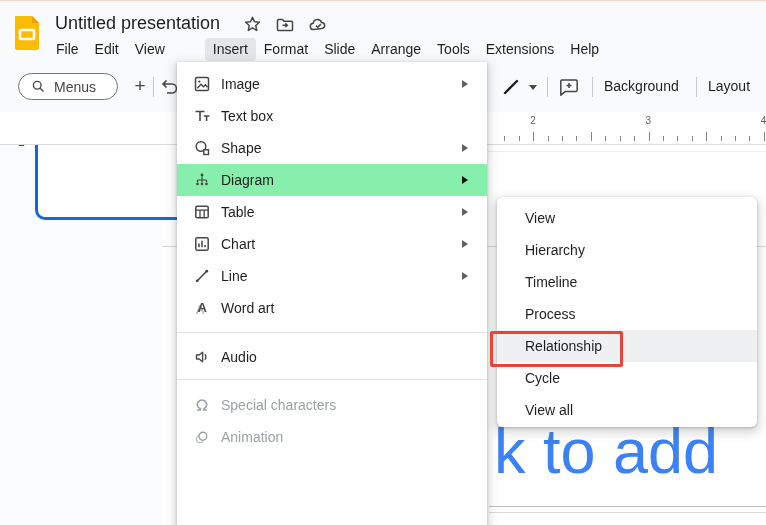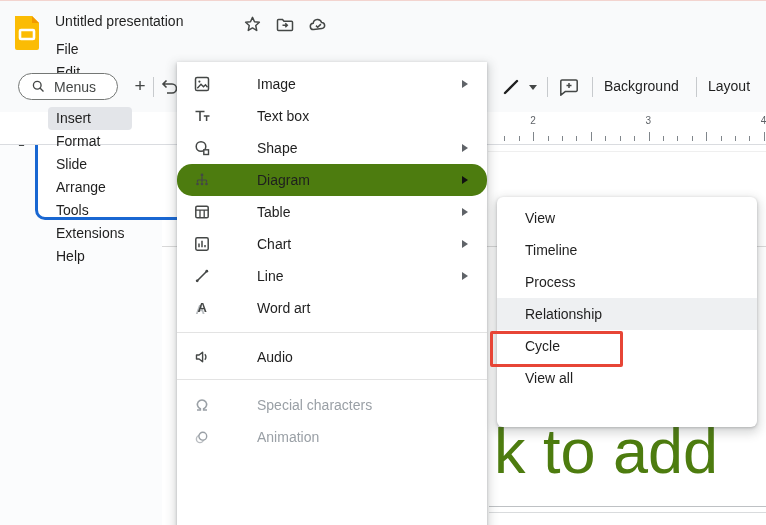--- a/index.html
+++ b/index.html
@@ -3,25 +3,25 @@
 <meta charset="utf-8">
 <style>
   html,body{margin:0;padding:0;background:#fff;}
   .screen{position:relative;width:766px;height:525px;overflow:hidden;
           font-family:"Liberation Sans",sans-serif;background:#ffffff;}
 
   
   .topbar{position:absolute;left:0;top:0;width:766px;height:112px;background:#f9fafb;z-index:6;}
   .top-border{position:absolute;left:0;top:0;width:766px;height:1px;background:#f3d4cf;z-index:40;}
   .logo{position:absolute;left:13px;top:14px;width:28px;height:36px;}
-  .doc-title{position:absolute;left:55px;top:13px;font-size:14px;color:#1f1f1f;}
+  .doc-title{position:absolute;left:55px;top:13px;font-size:18px;color:#1f1f1f;}
   .title-icons{position:absolute;left:243px;top:15px;display:flex;gap:13px;align-items:center;}
-  .menubar{position:absolute;left:48px;top:38px;display:flex;flex-direction:column;}
+  .menubar{position:absolute;left:48px;top:38px;display:flex;}
   .menubar .mbi{font-size:14px;color:#1f1f1f;padding:2px 8px;line-height:19px;border-radius:4px;cursor:default;}
-  .menubar .mbi.active{background:#e3e5e9;}
+  .menubar .mbi.active{background:#e3e5e9;margin-left:32px;}
 
   
   .toolbar{position:absolute;left:0;top:65px;width:690px;height:46px;z-index:6;}
   .menus-pill{position:absolute;left:18px;top:8px;width:100px;height:27px;border:1px solid #747775;
               border-radius:15px;background:#fff;display:flex;align-items:center;gap:8px;padding-left:12px;box-sizing:border-box;}
   .menus-pill .pill-label{font-size:14px;color:#444746;}
   .tool-plus{position:absolute;left:127px;top:7px;width:26px;height:28px;font-size:19px;color:#444746;
              display:flex;align-items:center;justify-content:center;}
   .tdiv{position:absolute;top:12px;width:1px;height:20px;background:#c7cacd;}
   .undo-sliver{position:absolute;left:160px;top:11px;}
@@ -35,32 +35,32 @@
   .rnum{position:absolute;top:3px;font-size:10px;color:#5f6368;}
   .toolbar-shadow{position:absolute;left:488px;top:151px;width:278px;height:1px;background:#efefef;z-index:2;}
 
   
   .canvas{position:absolute;left:0;top:144px;width:766px;height:381px;background:#fff;z-index:1;}
   .filmstrip{position:absolute;left:0;top:0;width:162px;height:381px;background:#fbfcfd;}
   .slide-num{position:absolute;left:18px;top:-9px;font-size:12px;color:#444746;}
   .thumb{position:absolute;left:35px;top:-12px;width:156px;height:88px;background:#fff;
          border:3px solid #1967d2;border-radius:10px;box-sizing:border-box;}
   .slide-top-line{position:absolute;left:162px;top:102px;width:604px;height:1px;background:#d9d9d9;}
-  .big-text{position:absolute;left:494px;top:276px;font-size:63px;color:#4d7c0f;white-space:nowrap;line-height:1;}
+  .big-text{position:absolute;left:494px;top:276px;font-size:63px;color:#3b82f6;white-space:nowrap;line-height:1;}
   .ph-line1{position:absolute;left:489px;top:362px;width:277px;height:1px;background:#bec1c4;}
   .ph-line2{position:absolute;left:489px;top:368px;width:277px;height:1px;background:#d9dbdd;}
 
   
   .menu{position:absolute;left:177px;top:62px;width:310px;height:470px;background:#fff;z-index:20;
         border-radius:0 0 4px 4px;box-shadow:0 1px 3px rgba(60,64,67,.3),0 4px 10px 3px rgba(60,64,67,.18);
         padding-top:6px;box-sizing:border-box;}
-  .mrow{height:32px;display:flex;align-items:center;padding-left:15px;cursor:default;gap:36px;}
+  .mrow{height:32px;display:flex;align-items:center;padding-left:15px;cursor:default;}
   .mrow .mi{width:20px;height:20px;margin-right:9px;display:flex;align-items:center;justify-content:center;}
   .mrow .ml{font-size:14px;color:#1f1f1f;}
-  .mrow.hl{background:#4d7c0f;border-radius:15px;}
+  .mrow.hl{background:#86efac;}
   .mrow.disabled .ml{color:#9aa0a6;}
   .arr{margin-left:auto;margin-right:19px;width:0;height:0;border-top:4.5px solid transparent;
        border-bottom:4.5px solid transparent;border-left:6px solid #5f6368;}
   .arr.dark{border-left-color:#111;}
   .mdiv{height:1px;background:#e3e3e3;margin:8px 0 8px 0;}
   .mdiv.d2{margin:6px 0 9px 0;}
 
   
   .submenu{position:absolute;left:497px;top:197px;width:260px;height:230px;background:#fff;z-index:21;
            border-radius:6px;box-shadow:0 1px 3px rgba(60,64,67,.3),0 4px 10px 3px rgba(60,64,67,.18);
@@ -287,20 +287,21 @@
             <circle cx="7" cy="11" r="3.6" fill="none" stroke="#b9bdc1" stroke-width="1.4"></circle>
             <circle cx="9.8" cy="8.2" r="3.9" fill="#fff" stroke="#9aa0a6" stroke-width="1.4"></circle>
           </svg>
       </span>
       <span class="ml">Animation</span>
     </div>
   </div>
 
   <div class="submenu">
     <div class="srow">View</div>
+    <div class="srow">Hierarchy</div>
     <div class="srow">Timeline</div>
     <div class="srow">Process</div>
     <div class="srow hover">Relationship</div>
     <div class="srow">Cycle</div>
     <div class="srow">View all</div>
   </div>
 
   <div class="red-box"></div>
 
 </div>

